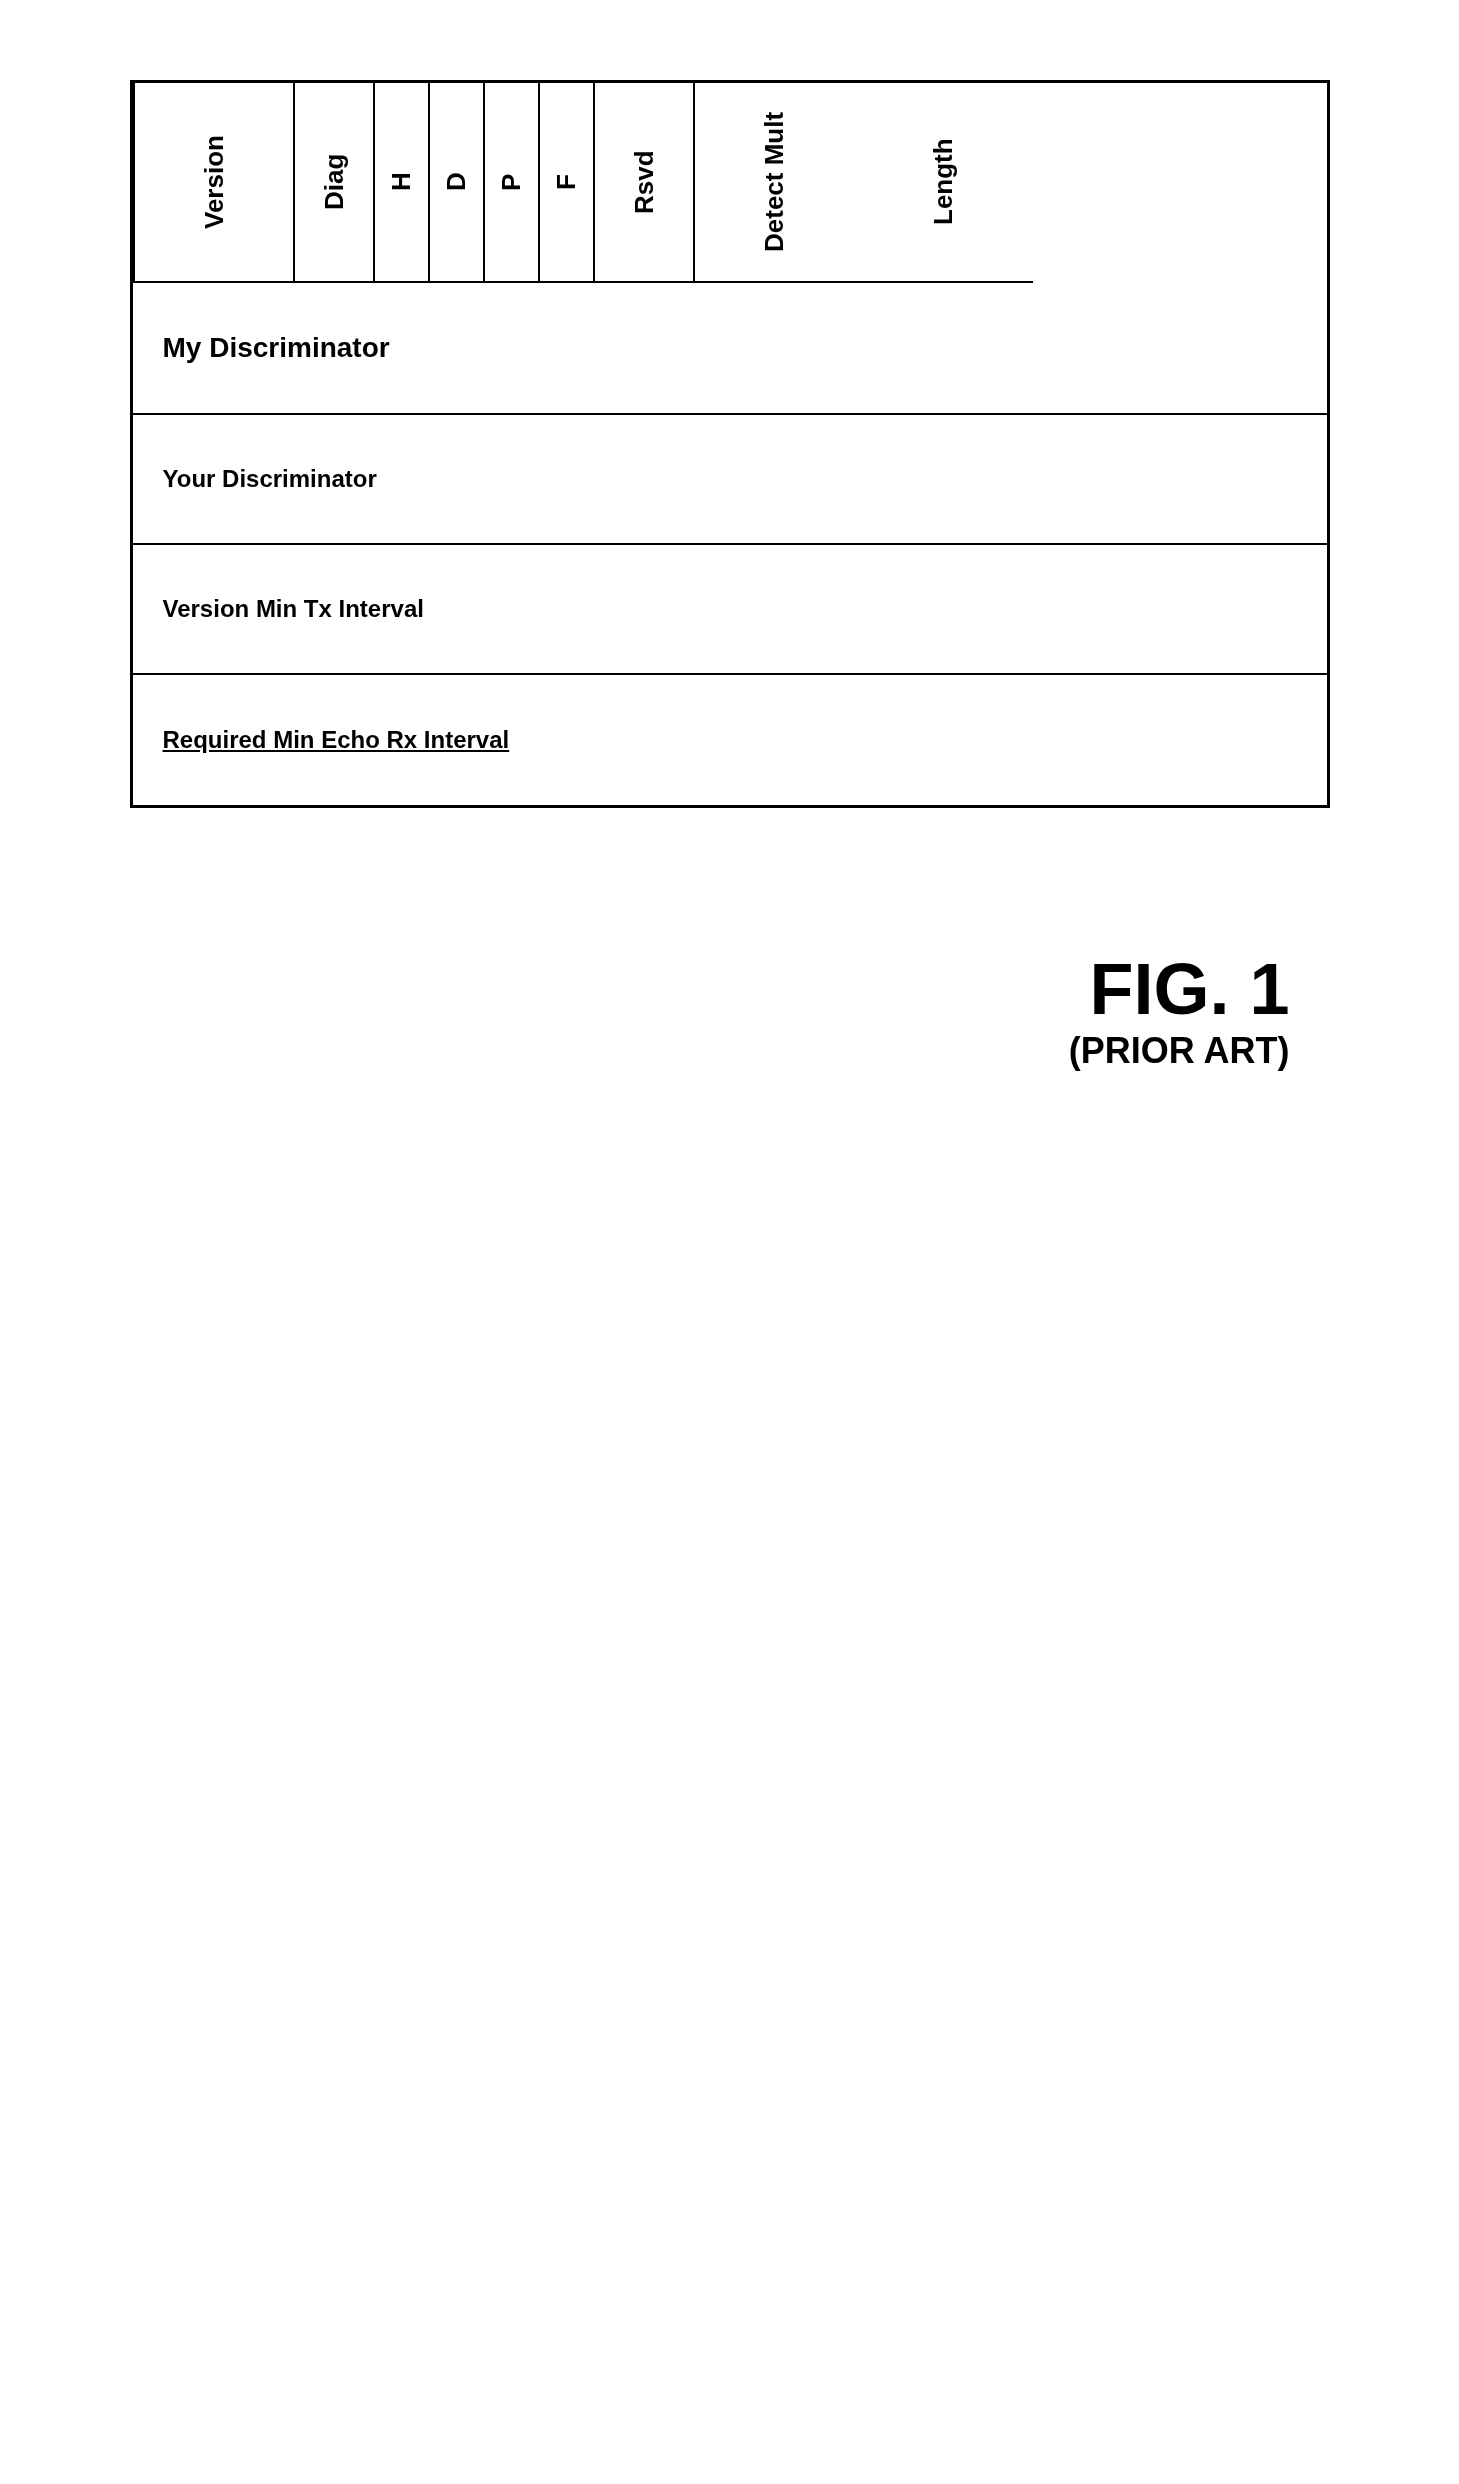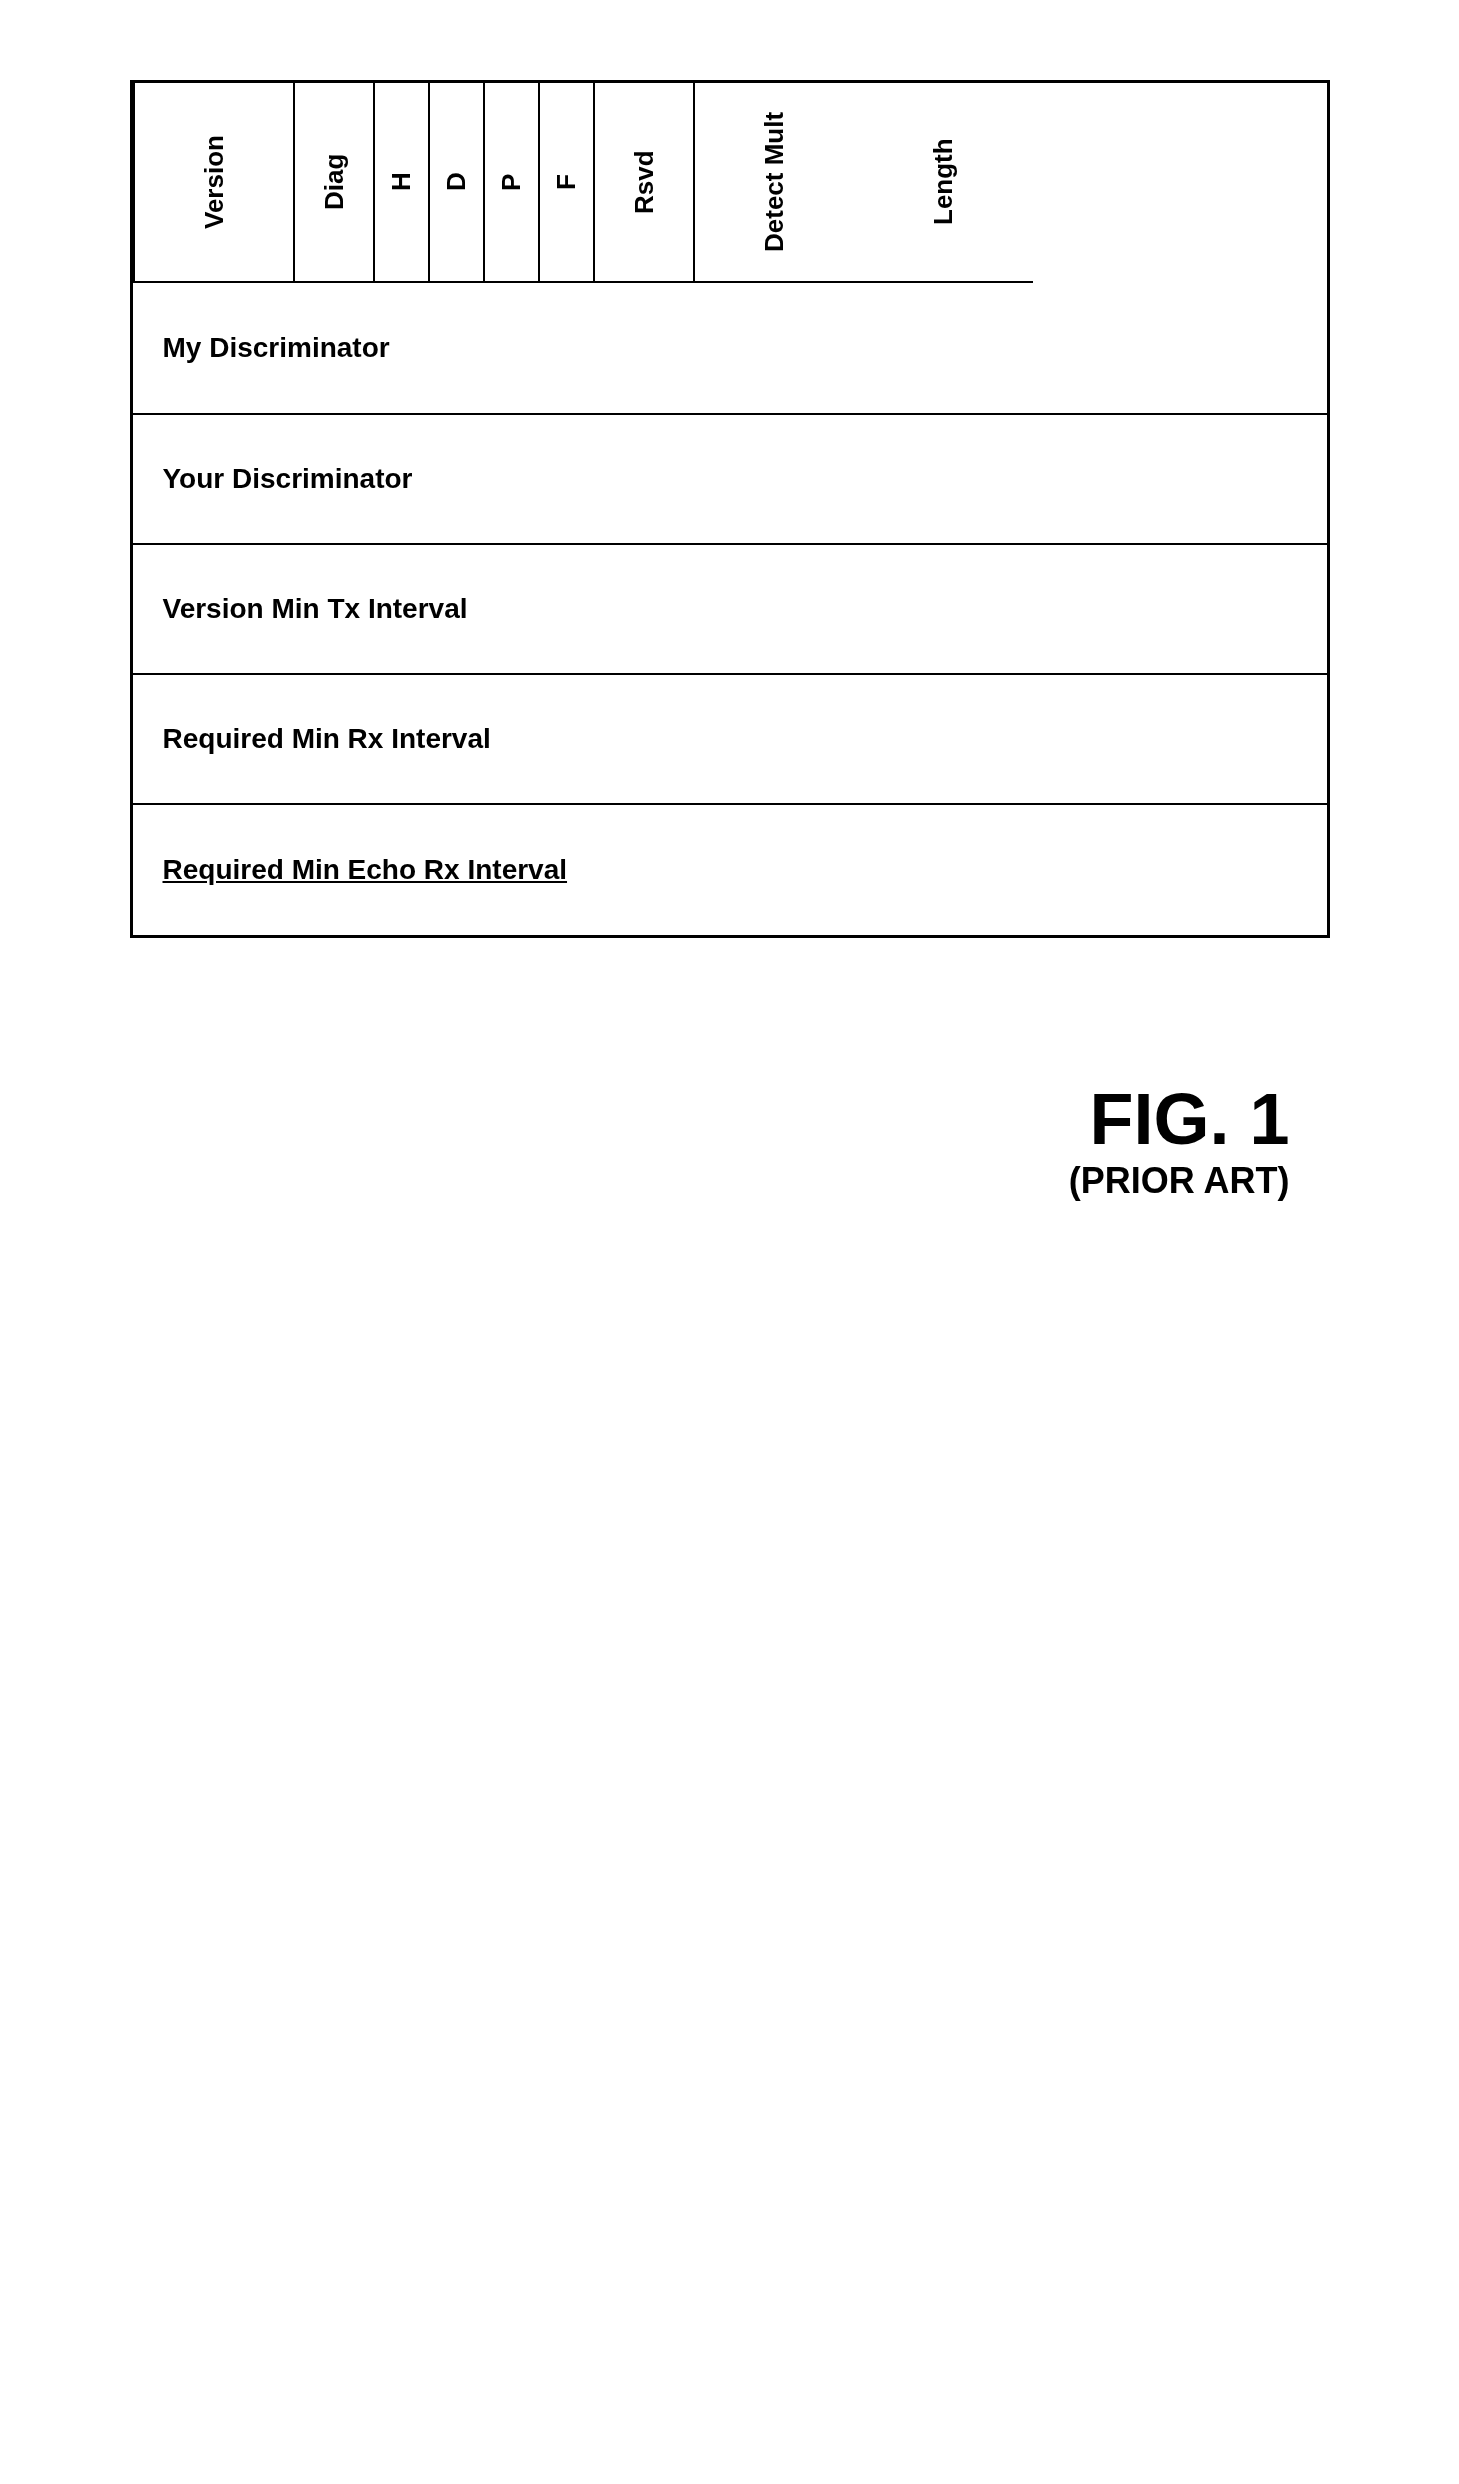--- a/index.html
+++ b/index.html
@@ -79,21 +79,21 @@
     .col-length  { flex: 1; }
 
     
     .cell-full {
       flex: 1;
       border-right: none;
       display: flex;
       align-items: center;
       justify-content: flex-start;
       padding-left: 30px;
-      font-size: 28px;
+      font-size: 24px;
       font-weight: bold;
     }
 
     .fig-label {
       display: flex;
       flex-direction: column;
       align-items: flex-end;
       margin-top: 60px;
       margin-right: 40px;
       align-self: flex-end;
@@ -143,23 +143,20 @@
     </div>
 
     <div class="table-row">
       <div class="cell-full">Your Discriminator</div>
     </div>
 
     <div class="table-row">
       <div class="cell-full">Version Min Tx Interval</div>
     </div>
 
-    <div class="table-row">
-      <div class="cell-full">Required Min Rx Interval</div>
-    </div>
 
     <div class="table-row" style="border-bottom:none;">
       <div class="cell-full">Required Min Echo Rx Interval</div>
     </div>
 
   </div>
 
   <div class="fig-label">
     <span class="fig-title">FIG. 1</span>
     <span class="fig-subtitle">(PRIOR ART)</span>

